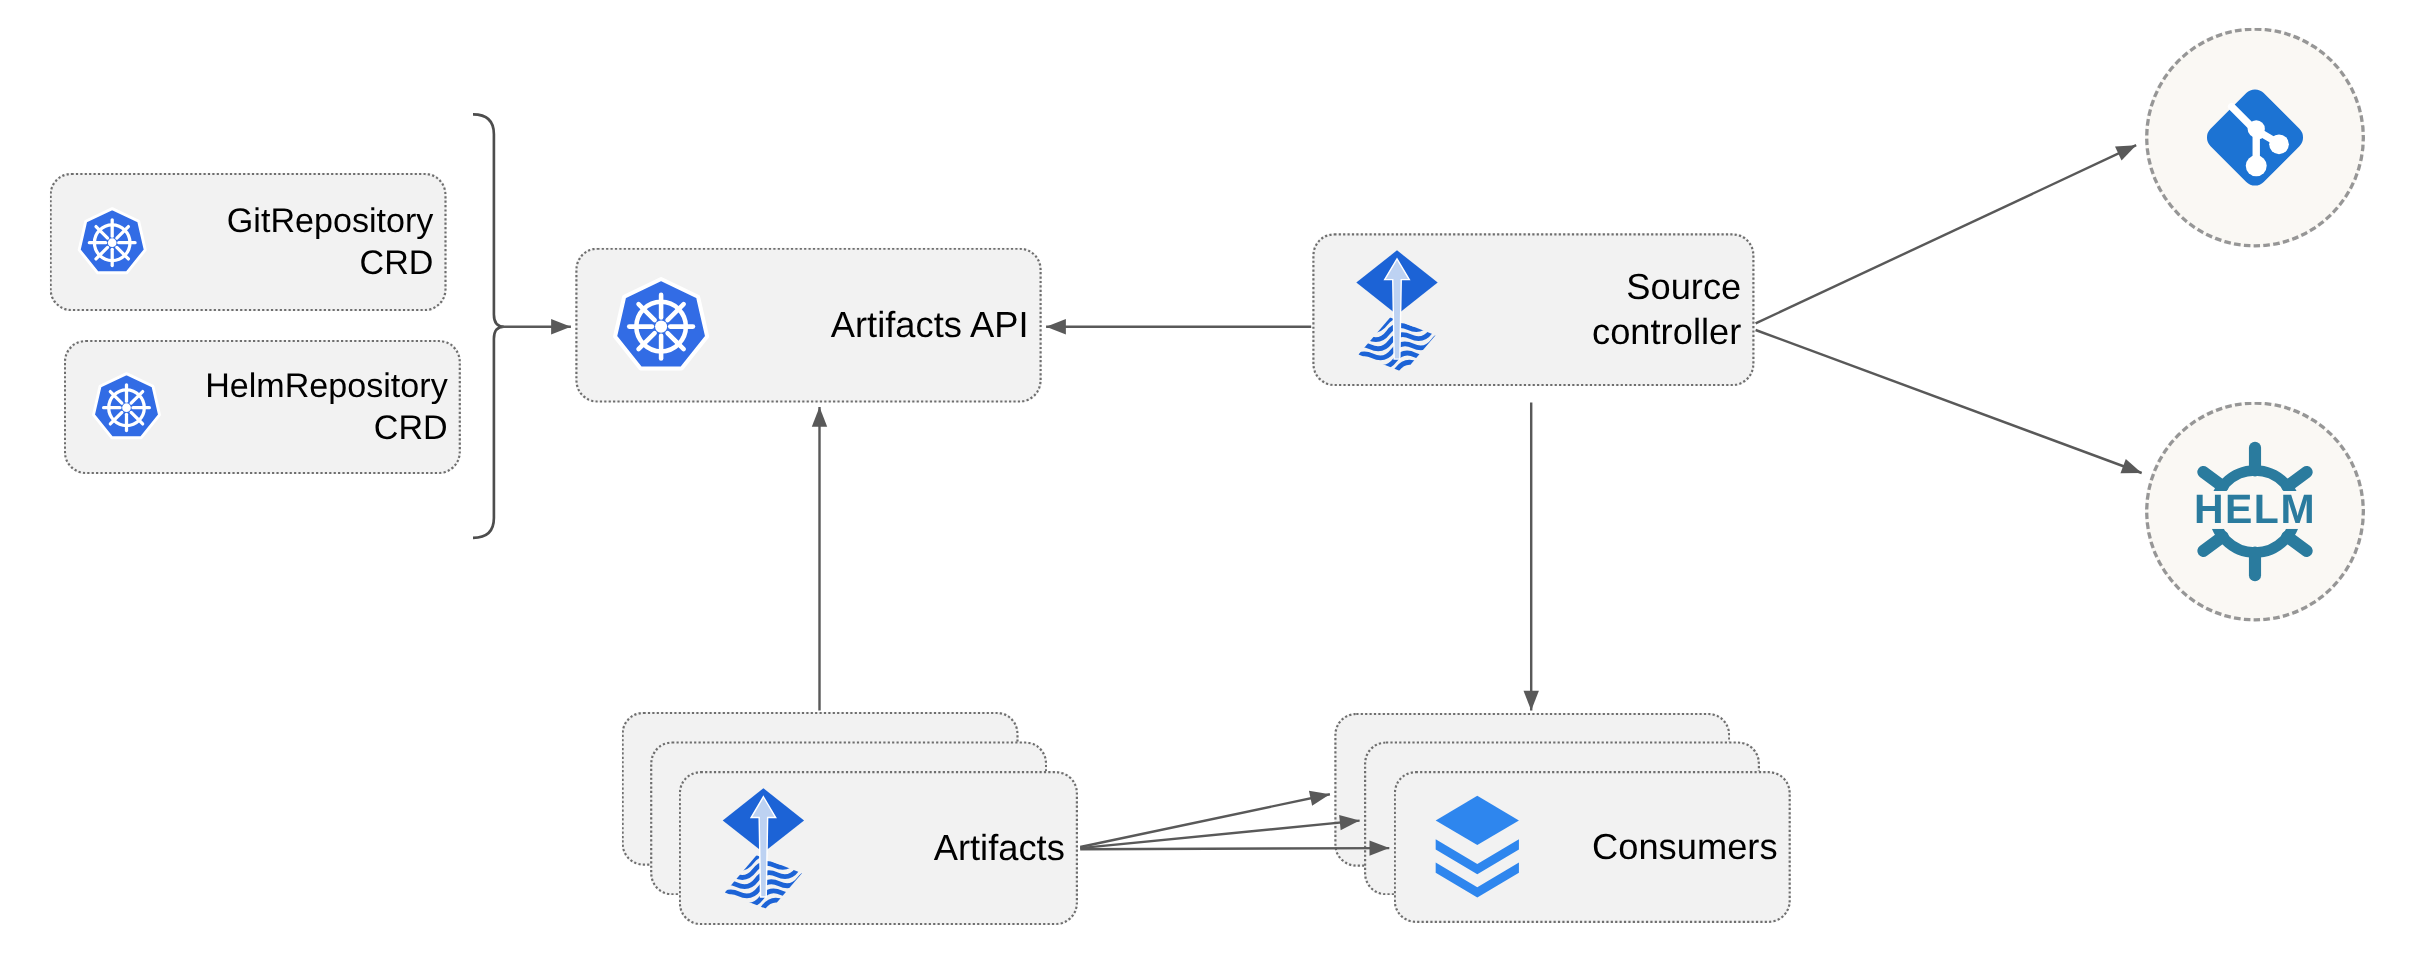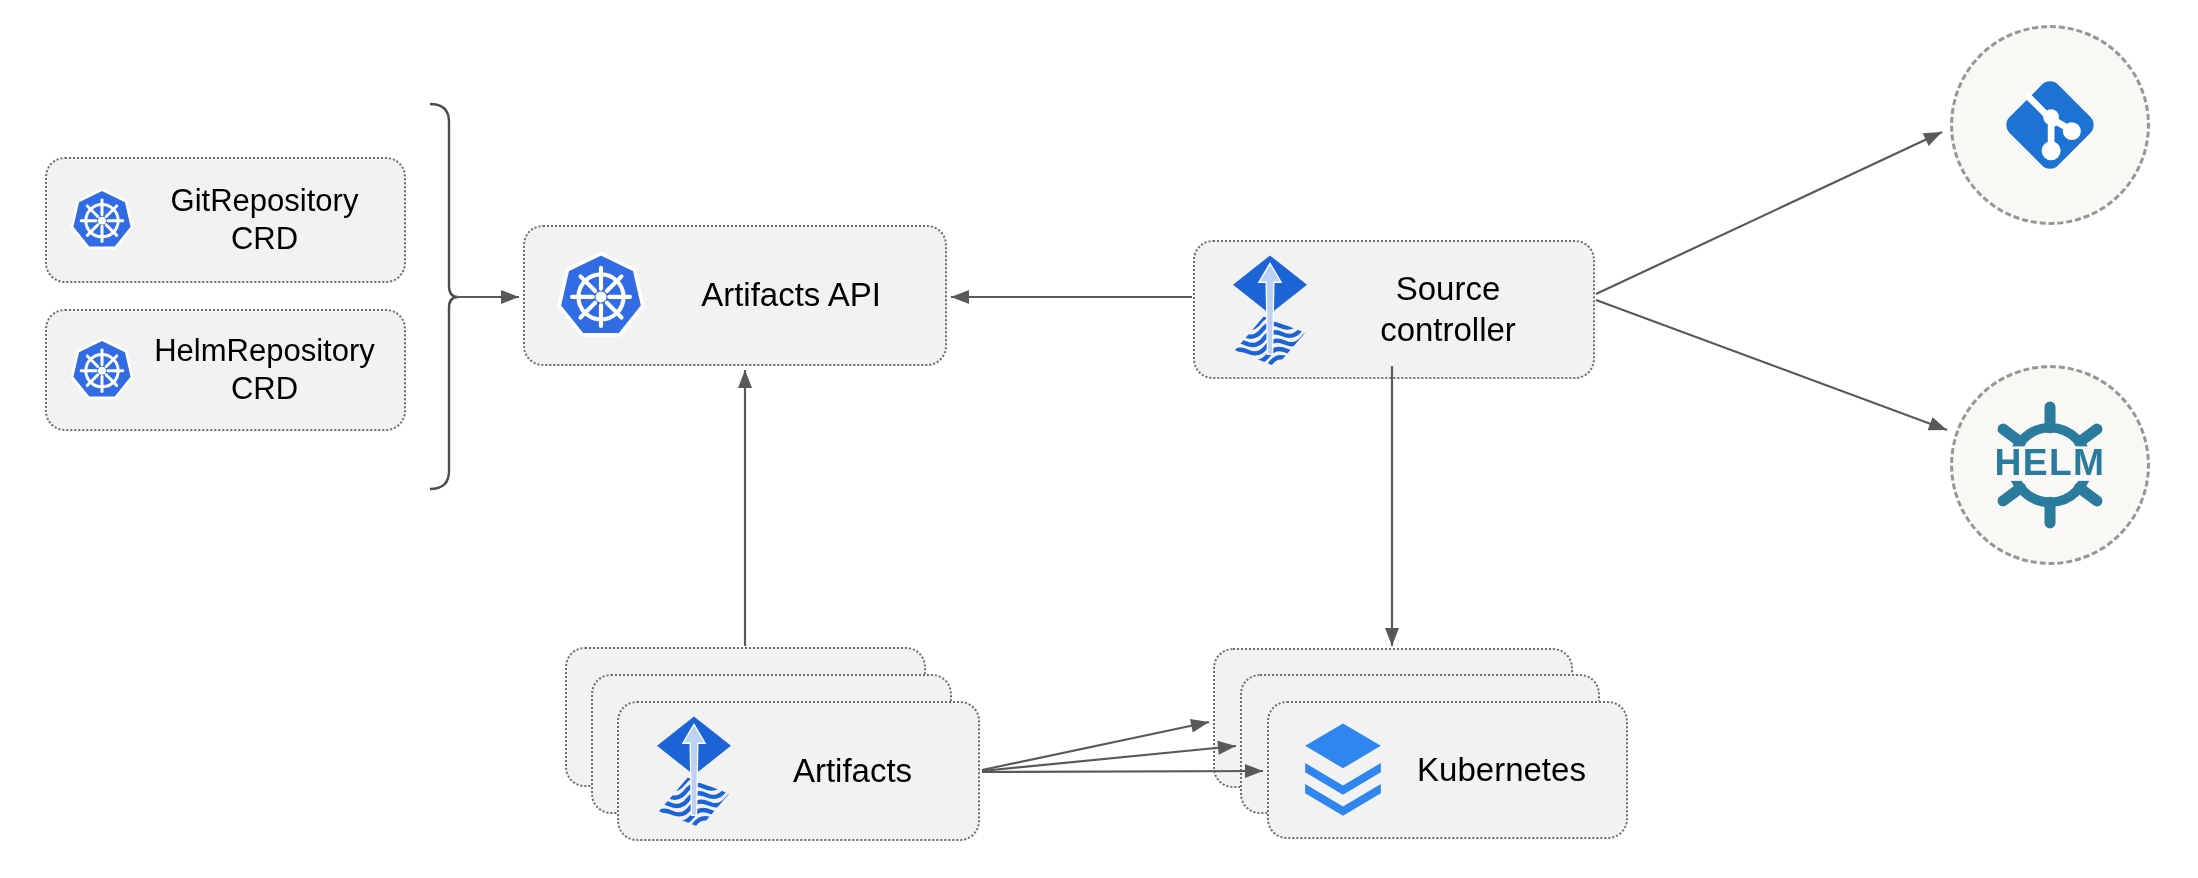--- a/index.html
+++ b/index.html
@@ -9,21 +9,21 @@
   }
   
   .node{
     position:absolute;box-sizing:border-box;
     background:var(--node-fill,#f2f2f2);
     border:2px dotted var(--node-border,#6e6e6e);
     border-radius:20px;
     display:flex;align-items:center;
   }
   .node .label{flex:1;text-align:center;font-size:33px;line-height:1.22;padding-right:10px;}
-  .node .label span{display:block;}
+  .node .label span{display:block;text-align:right;}
   .crd .label{font-size:31px;}
   .icon{display:flex;align-items:center;justify-content:center;flex:0 0 auto;}
   .icon svg{display:block;}
   .ic-k8s-sm{width:66px;height:66px;margin-left:22px;}
   .ic-k8s-lg{width:92px;height:92px;margin-left:30px;}
   .ic-flux{width:86px;height:114px;margin-left:32px;}
   .ic-layers{width:88px;height:102px;margin-left:30px;}
   .ic-git{width:112px;height:112px;}
   .ic-helm{width:138px;height:138px;}
   
@@ -127,21 +127,21 @@
         <svg viewBox="0 0 100 100">
           <use href="#sym-k8s"></use>
         </svg>
       </span>
     <div class="label">
       <span>GitRepository</span>
       <span>CRD</span>
     </div>
   </div>
 
-  <div class="node crd" style="left:45px;top:309px;width:361px;height:122px">
+  <div class="node crd" style="left:58px;top:309px;width:361px;height:122px">
     <span class="icon ic-k8s-sm">
         <svg viewBox="0 0 100 100">
           <use href="#sym-k8s"></use>
         </svg>
       </span>
     <div class="label">
       <span>HelmRepository</span>
       <span>CRD</span>
     </div>
   </div>
@@ -150,21 +150,21 @@
     <span class="icon ic-k8s-lg">
         <svg viewBox="0 0 100 100">
           <use href="#sym-k8s"></use>
         </svg>
       </span>
     <div class="label">
       <span>Artifacts API</span>
     </div>
   </div>
 
-  <div class="node" style="left:1193px;top:240px;width:402px;height:139px">
+  <div class="node" style="left:1193px;top:212px;width:402px;height:139px">
     <span class="icon ic-flux">
         <svg viewBox="0 0 100 132">
           <use href="#sym-flux"></use>
         </svg>
       </span>
     <div class="label">
       <span>Source</span>
       <span>controller</span>
     </div>
   </div>
@@ -180,21 +180,21 @@
     </div>
   </div>
 
   <div class="node" style="left:1267px;top:701px;width:361px;height:138px">
     <span class="icon ic-layers">
         <svg viewBox="0 0 100 116">
           <use href="#sym-layers"></use>
         </svg>
       </span>
     <div class="label">
-      <span>Kubernetes</span>
+      <span>Consumers</span>
     </div>
   </div>
 
   <div class="circle" style="left:1950px;top:25px">
     <span class="icon ic-git">
         <svg viewBox="0 0 100 100">
           <use href="#sym-git"></use>
         </svg>
       </span>
   </div>

